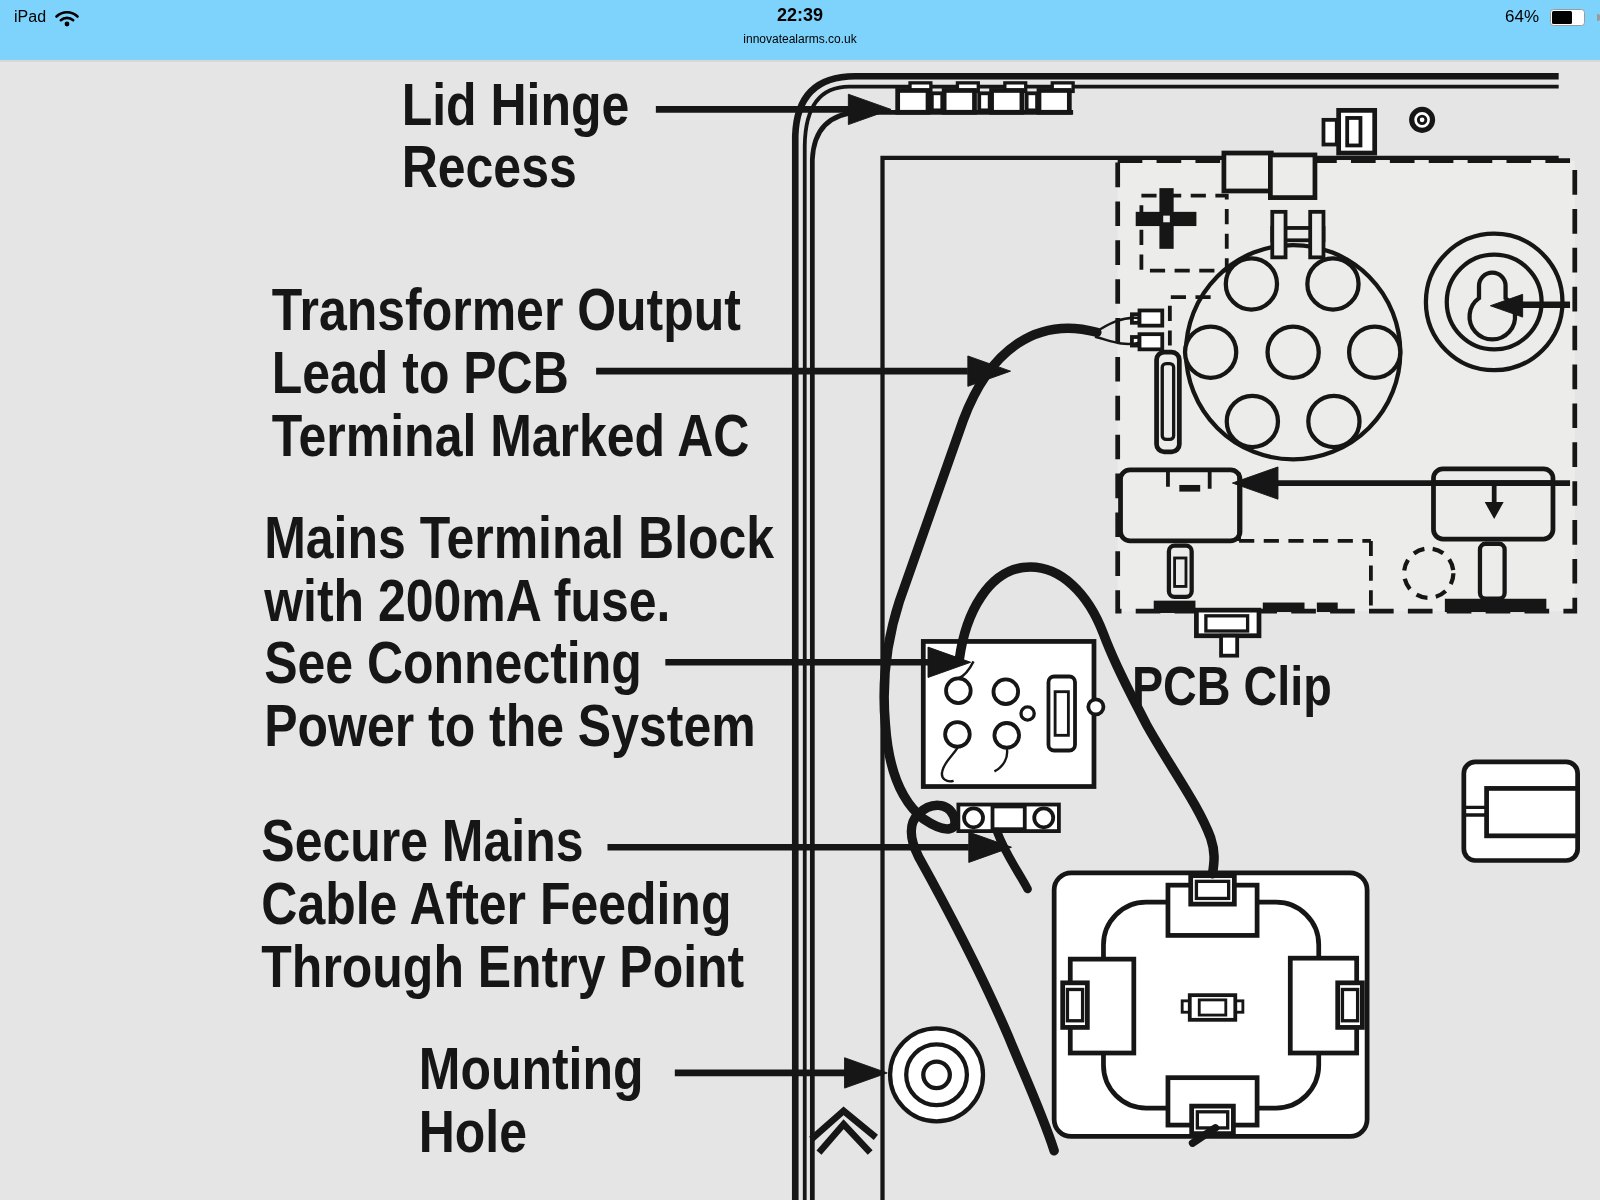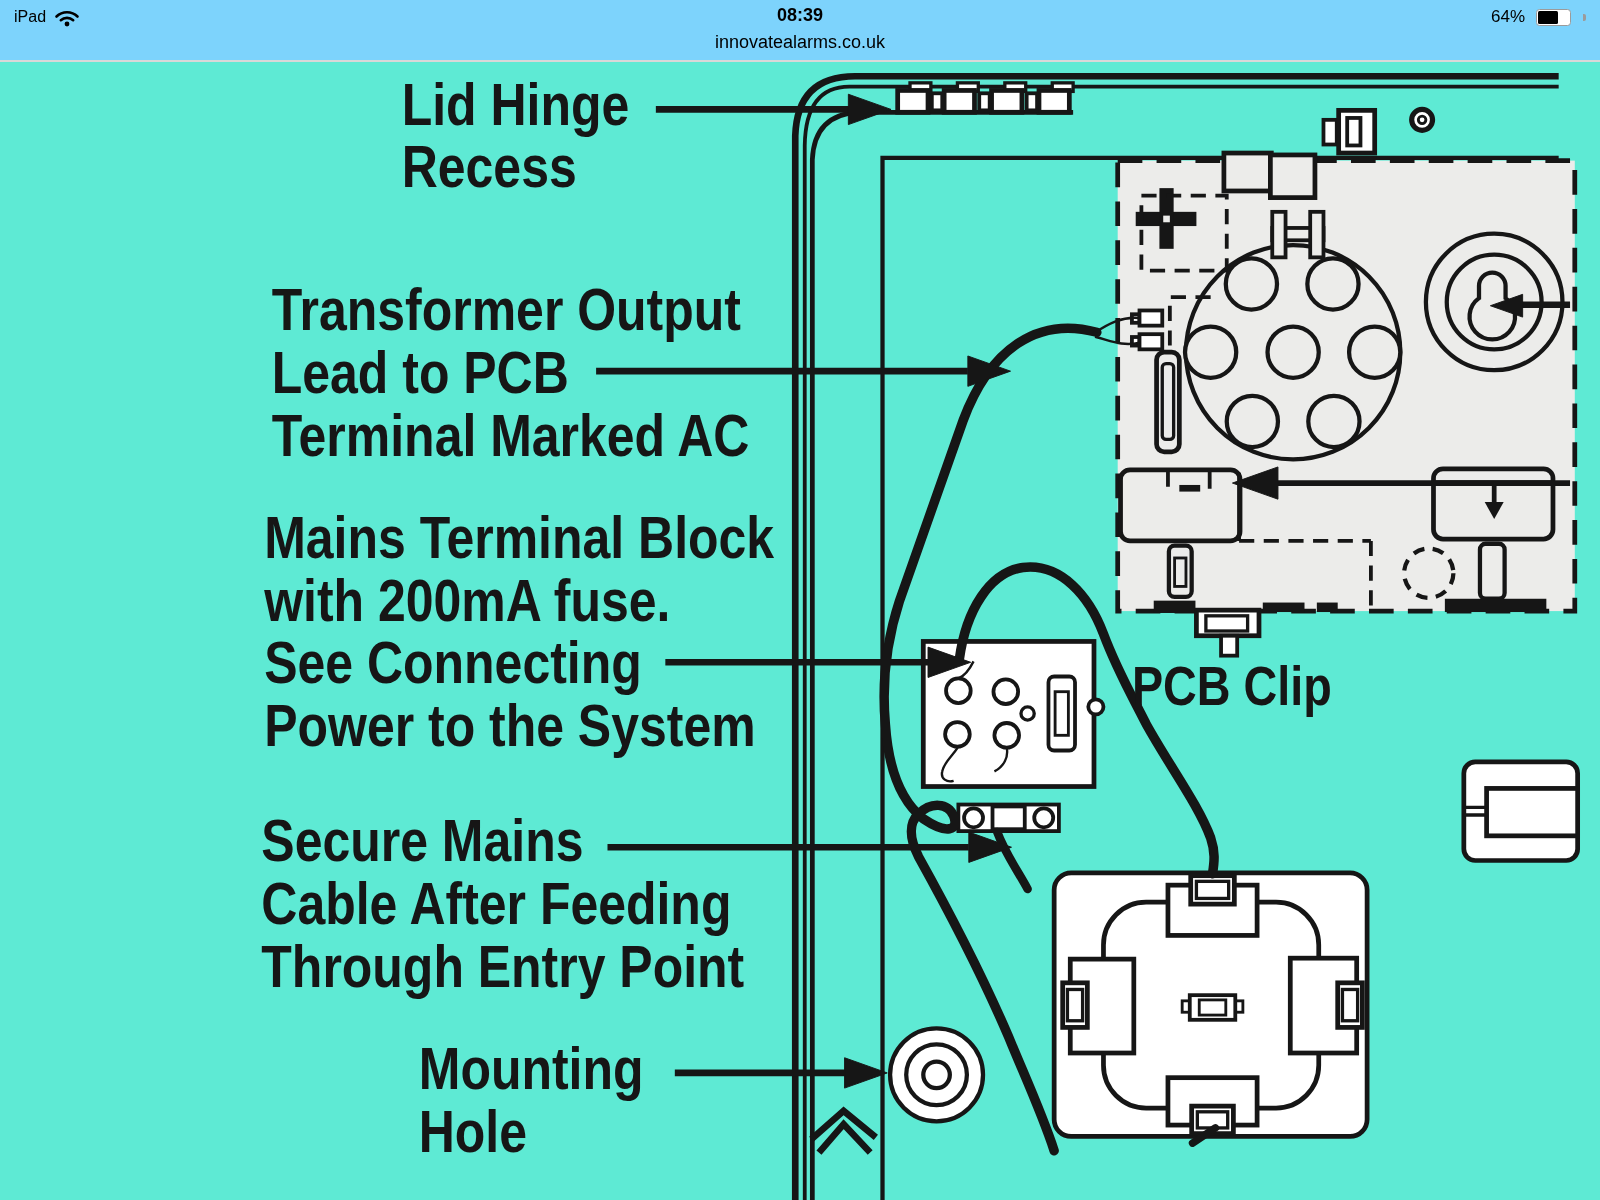--- a/index.html
+++ b/index.html
@@ -3,44 +3,44 @@
 <meta charset="utf-8">
 <style>
   html,body{margin:0;padding:0;width:1600px;height:1200px;overflow:hidden;background:#fff;
     font-family:"Liberation Sans",sans-serif;}
   
   .statusbar{position:absolute;left:0;top:0;width:1600px;height:62px;background:#7dd3fc;
     border-bottom:2px solid #d8d8d8;box-sizing:border-box;}
   .sb-left{position:absolute;left:14px;top:6px;display:flex;align-items:center;gap:8px;}
   .sb-device{font-size:16px;color:#000;}
   .sb-time{position:absolute;left:0;right:0;top:5px;text-align:center;font-size:18px;font-weight:bold;color:#000;}
-  .sb-url{position:absolute;left:0;right:0;top:32px;text-align:center;font-size:18px;color:#000;}
-  .sb-right{position:absolute;right:14px;top:7px;display:flex;align-items:center;gap:11px;justify-content:center;}
+  .sb-url{position:absolute;left:0;right:0;top:32px;text-align:center;font-size:12px;color:#000;}
+  .sb-right{position:absolute;right:0;top:7px;display:flex;align-items:center;gap:11px;justify-content:center;}
   .sb-batt-pct{font-size:17px;color:#000;}
   .batt{width:33px;height:15px;border:1.5px solid #9b9b9b;border-radius:3.5px;position:relative;background:#fff;}
   .batt-fill{position:absolute;left:1px;top:1px;bottom:1px;background:#000;border-radius:1.5px;}
   .batt-nub{width:3px;height:7px;background:#9b9b9b;border-radius:0 2px 2px 0;margin-left:1px;}
   
-  .diagram{position:absolute;left:0;top:62px;width:1600px;height:1138px;background:#5eead4;}
+  .diagram{position:absolute;left:0;top:62px;width:1600px;height:1138px;background:#e5e5e5;}
   svg text{fill:#161616;font-family:"Liberation Sans",sans-serif;font-weight:bold;}
   .ink{stroke:#161616;fill:none;}
 </style>
 </head>
 <body>
 
 <div class="statusbar">
   <div class="sb-left">
     <span class="sb-device">iPad</span>
     <svg width="26" height="22" viewBox="0 0 26 22">
       <path d="M2.5,10.5 A15,15 0 0 1 23.5,10.5" stroke="#000" stroke-width="2.6" fill="none" stroke-linecap="round"></path>
       <path d="M6.8,14.2 A9.5,9.5 0 0 1 19.2,14.2" stroke="#000" stroke-width="2.6" fill="none" stroke-linecap="round"></path>
       <circle cx="13" cy="18" r="2.4" fill="#000"></circle>
     </svg>
   </div>
-  <div class="sb-time">08:39</div>
+  <div class="sb-time">22:39</div>
   <div class="sb-url">innovatealarms.co.uk</div>
   <div class="sb-right">
     <span class="sb-batt-pct">64%</span>
     <div class="batt">
         <div class="batt-fill" style="width:62%"></div>
       </div>
     <div class="batt-nub"></div>
   </div>
 </div>
 

